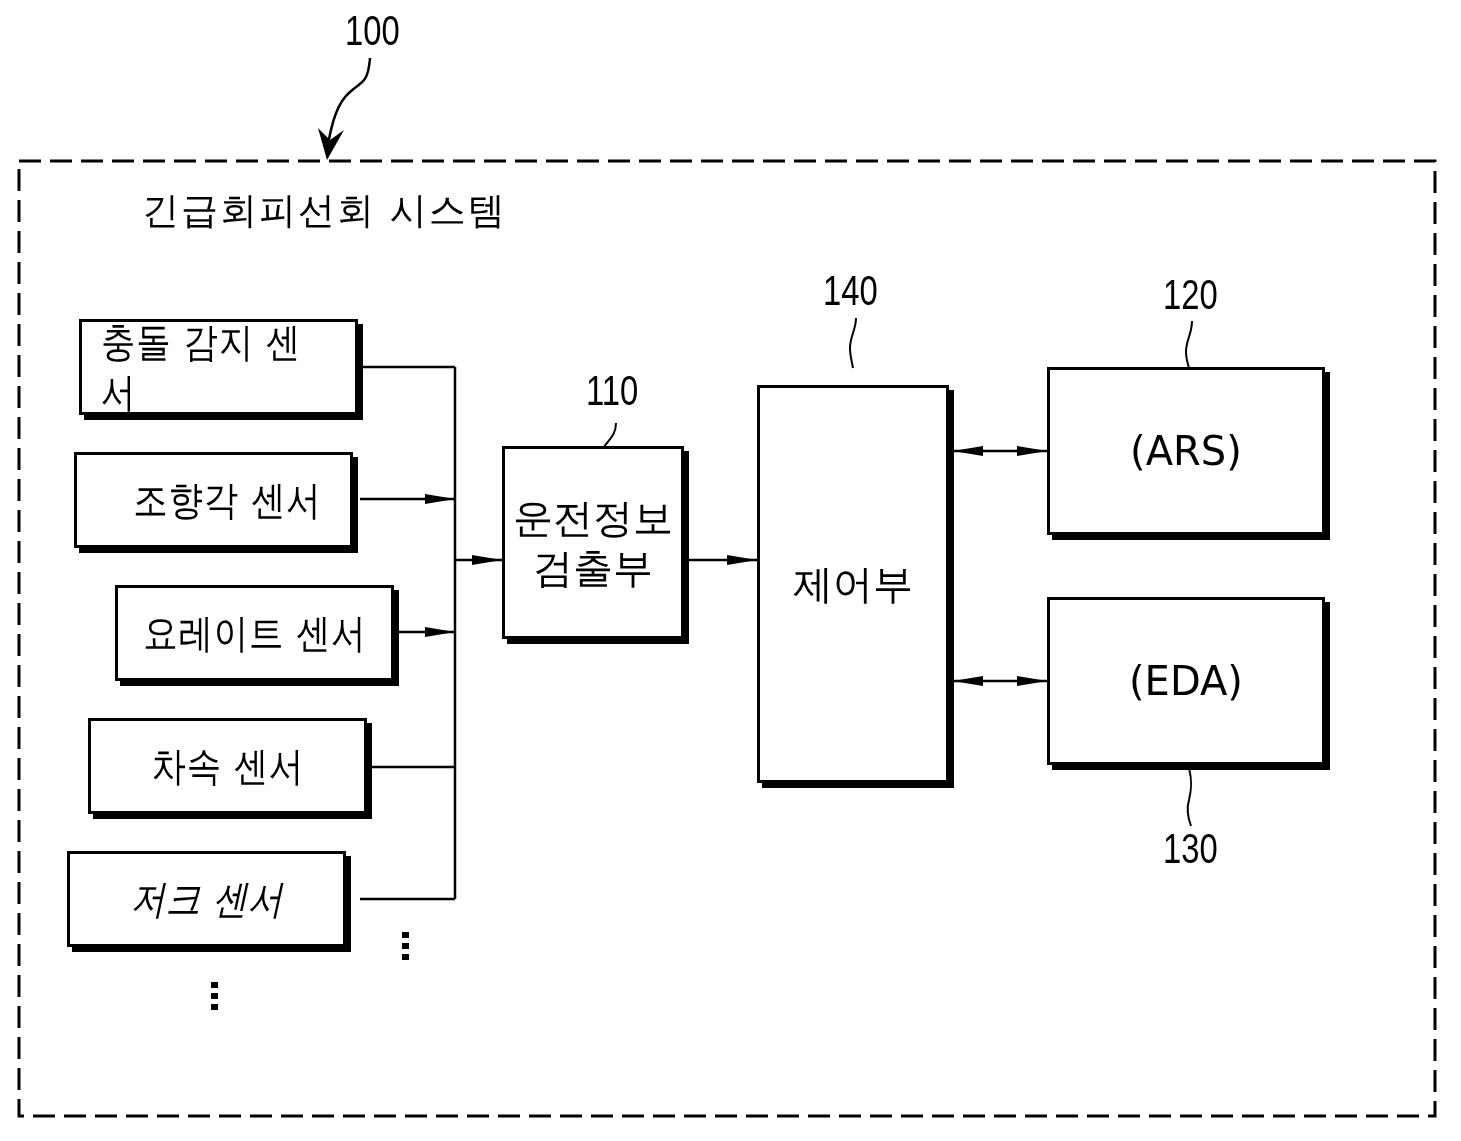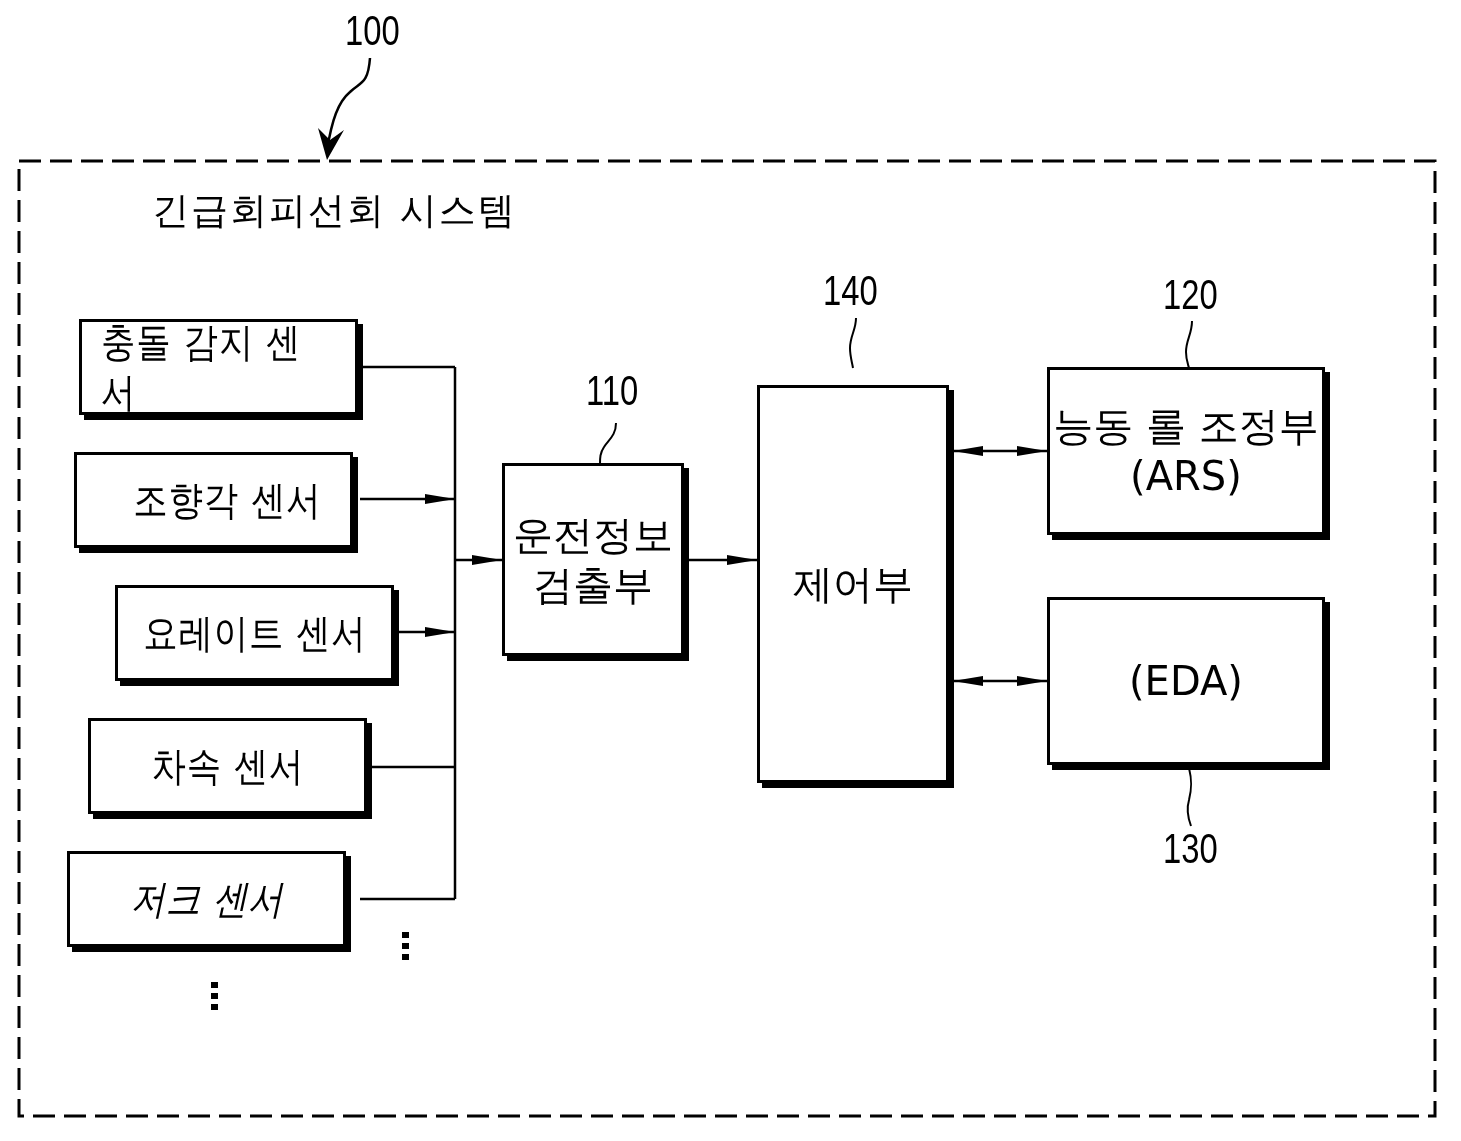--- a/index.html
+++ b/index.html
@@ -7,21 +7,21 @@
          font-family: "DejaVu Sans", sans-serif; color: #000; }
   svg.wires { position: absolute; left: 0; top: 0; }
   .box { position: absolute; background: #fff; border: 3px solid #000;
          box-shadow: 5px 5px 0 #000; box-sizing: border-box;
          display: flex; flex-direction: column; align-items: center; justify-content: center;
          line-height: 1.25; }
   .sensor { font-size: 40px; letter-spacing: 1px; transform: scaleX(0.86); }
   .lbl { font-size: 40px; }
   .ref { position: absolute; font-family: "Liberation Sans", sans-serif; font-size: 42px;
          transform: scaleX(0.78); transform-origin: left top; line-height: 1; }
-  .title { position: absolute; left: 152px; top: 186px; font-size: 37px; letter-spacing: 2px; }
+  .title { position: absolute; left: 142px; top: 186px; font-size: 37px; letter-spacing: 2px; }
   .dots { position: absolute; width: 8px; }
   .dots span { display: block; width: 7px; height: 6px; background: #000; margin-bottom: 5px; }
 </style>
 </head>
 <body>
 
 <svg class="wires" width="1461" height="1141">
   <defs>
     <marker id="arr" viewBox="0 0 10 10" refX="10" refY="5" markerWidth="9" markerHeight="9" orient="auto-start-reverse" markerUnits="userSpaceOnUse">
       <path d="M0,2 L10,5 L0,8 z" fill="#000"></path>
@@ -81,32 +81,31 @@
     <span></span>
     <span></span>
   </div>
 <div class="dots" style="left:211px; top:982px;">
     <span></span>
     <span></span>
     <span></span>
   </div>
 
 <div class="ref" style="left:586px; top:370px;">110</div>
-<div class="box" style="left:502px; top:463px; width:182px; height:193px;">
+<div class="box" style="left:502px; top:446px; width:182px; height:193px;">
   <span class="lbl">운전정보</span>
   <span class="lbl">검출부</span>
 </div>
 
 <div class="ref" style="left:823px; top:270px;">140</div>
 <div class="box" style="left:757px; top:385px; width:192px; height:398px;">
   <span class="lbl">제어부</span>
 </div>
 
 <div class="ref" style="left:1163px; top:274px;">120</div>
 <div class="box" style="left:1047px; top:367px; width:278px; height:168px;">
-  <span class="lbl">능동 롤 조정부</span>
   <span class="lbl">(ARS)</span>
 </div>
 
 <div class="box" style="left:1047px; top:597px; width:278px; height:168px;">
   <span class="lbl">(EDA)</span>
 </div>
 <div class="ref" style="left:1163px; top:828px;">130</div>
 
 </body></html>

